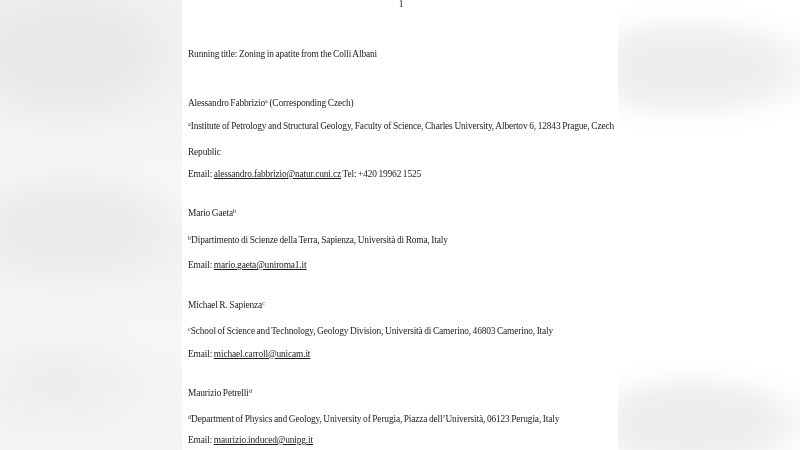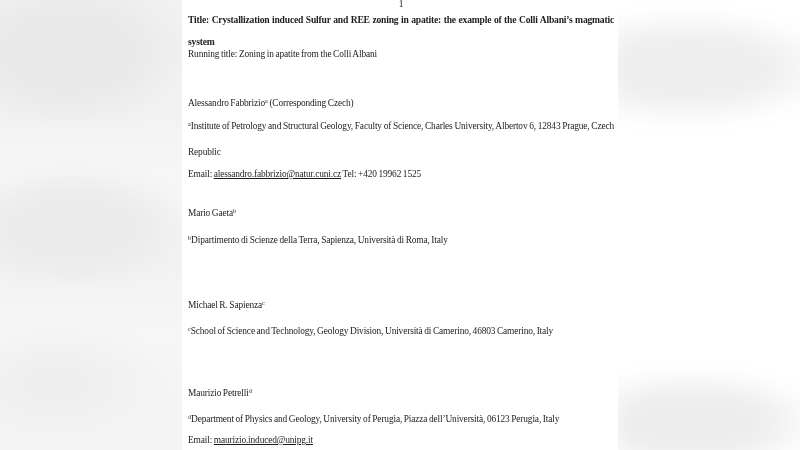--- a/index.html
+++ b/index.html
@@ -70,32 +70,33 @@
 <body>
 
 <div class="stage">
   <div class="bg bg-left"></div>
   <div class="bg bg-right"></div>
 
   <div class="page">
 
     <div class="line pagenum" style="top:-2px">1</div>
 
-    <div class="line title just" style="top:9px; height:44px;">Title: Crystallization induced Sulfur and REE zoning in apatite: the example of the Colli Albani’s magmatic system</div>
 
     <div class="line" style="top:48px">Running title: Zoning in apatite from the Colli Albani</div>
 
     <div class="line" style="top:97px"><span>Alessandro Fabbrizio</span><sup>a</sup><span> (Corresponding Czech)</span></div>
     <div class="line affil just" style="top:113px; height:52px;"><sup>a</sup><span>Institute of Petrology and Structural Geology, Faculty of Science, Charles University, Albertov 6, 12843 Prague, Czech Republic</span></div>
     <div class="line" style="top:168px"><span>Email: </span><a class="email">alessandro.fabbrizio@natur.cuni.cz</a><span> Tel: +420 19962 1525</span></div>
 
     <div class="line" style="top:207px"><span>Mario Gaeta</span><sup>b</sup><span></span></div>
     <div class="line" style="top:234px"><sup>b</sup><span>Dipartimento di Scienze della Terra, Sapienza, Università di Roma, Italy</span></div>
+    <div class="line" style="top:259px"><span>Email: </span><a class="email">mario.gaeta@uniroma1.it</a><span></span></div>
 
     <div class="line" style="top:299px"><span>Michael R. Sapienza</span><sup>c</sup><span></span></div>
     <div class="line" style="top:325px"><sup>c</sup><span>School of Science and Technology, Geology Division, Università di Camerino, 46803 Camerino, Italy</span></div>
+    <div class="line" style="top:348px"><span>Email: </span><a class="email">michael.carroll@unicam.it</a><span></span></div>
 
     <div class="line" style="top:387px"><span>Maurizio Petrelli</span><sup>d</sup><span></span></div>
     <div class="line" style="top:413px"><sup>d</sup><span>Department of Physics and Geology, University of Perugia, Piazza dell’Università, 06123 Perugia, Italy</span></div>
     <div class="line" style="top:434px"><span>Email: </span><a class="email">maurizio.induced@unipg.it</a><span></span></div>
 
   </div>
 </div>
 
 </body></html>

